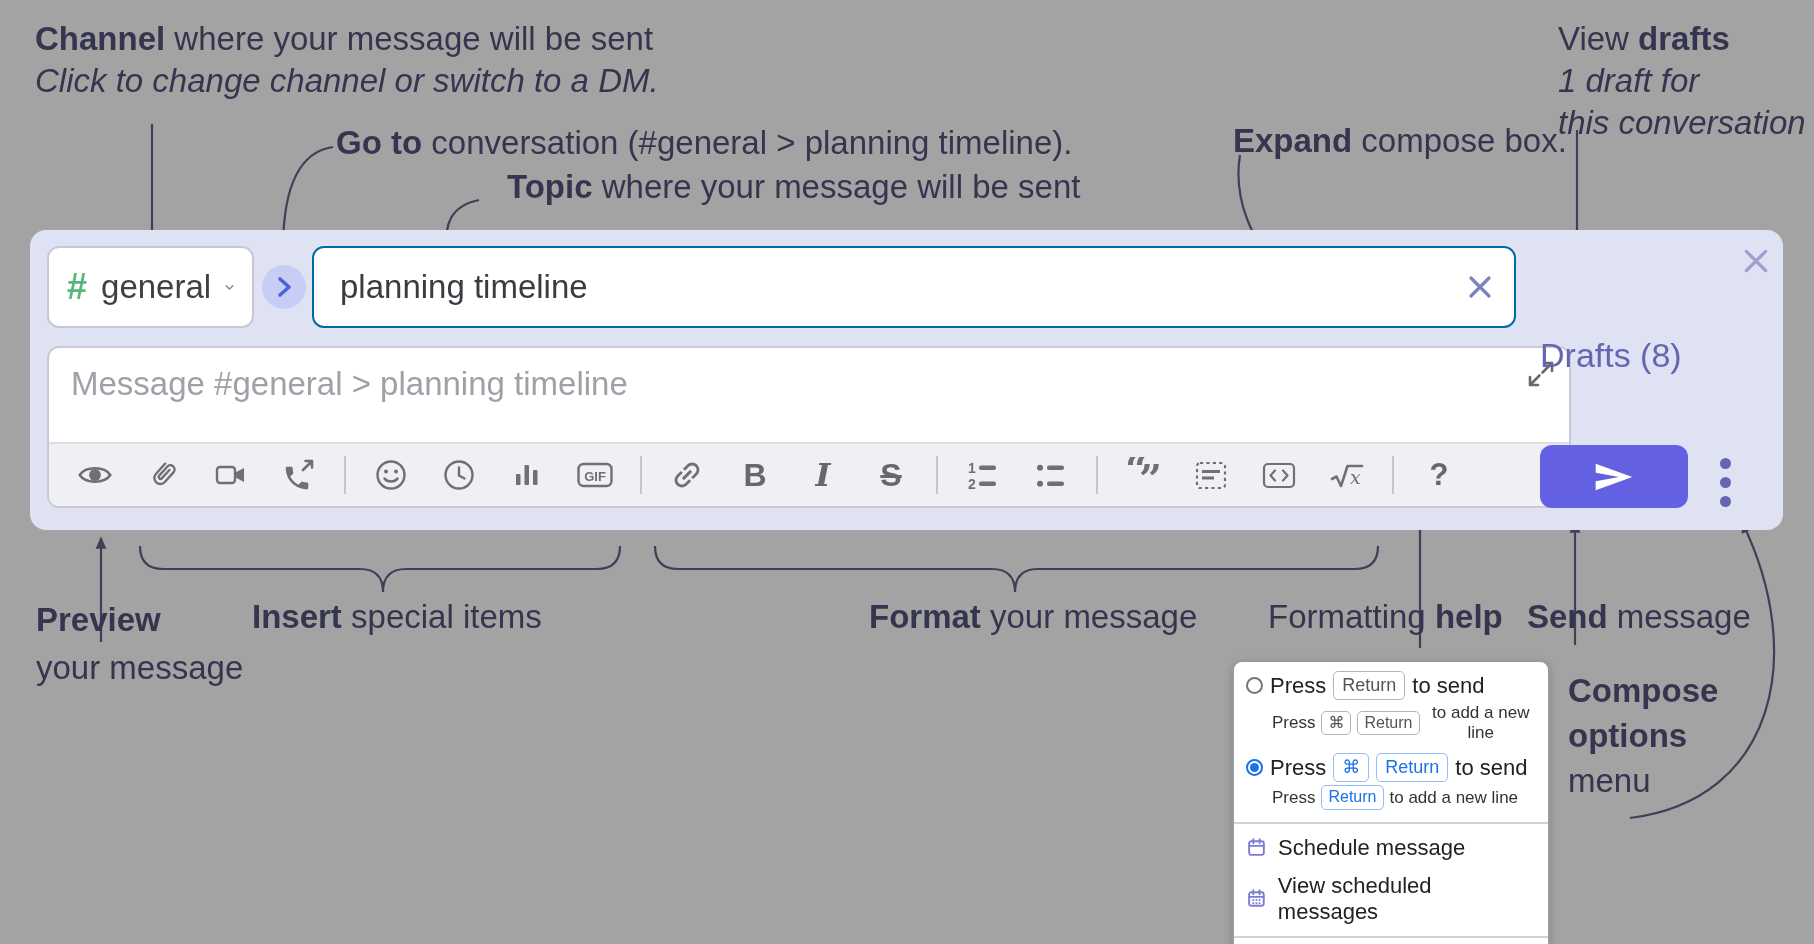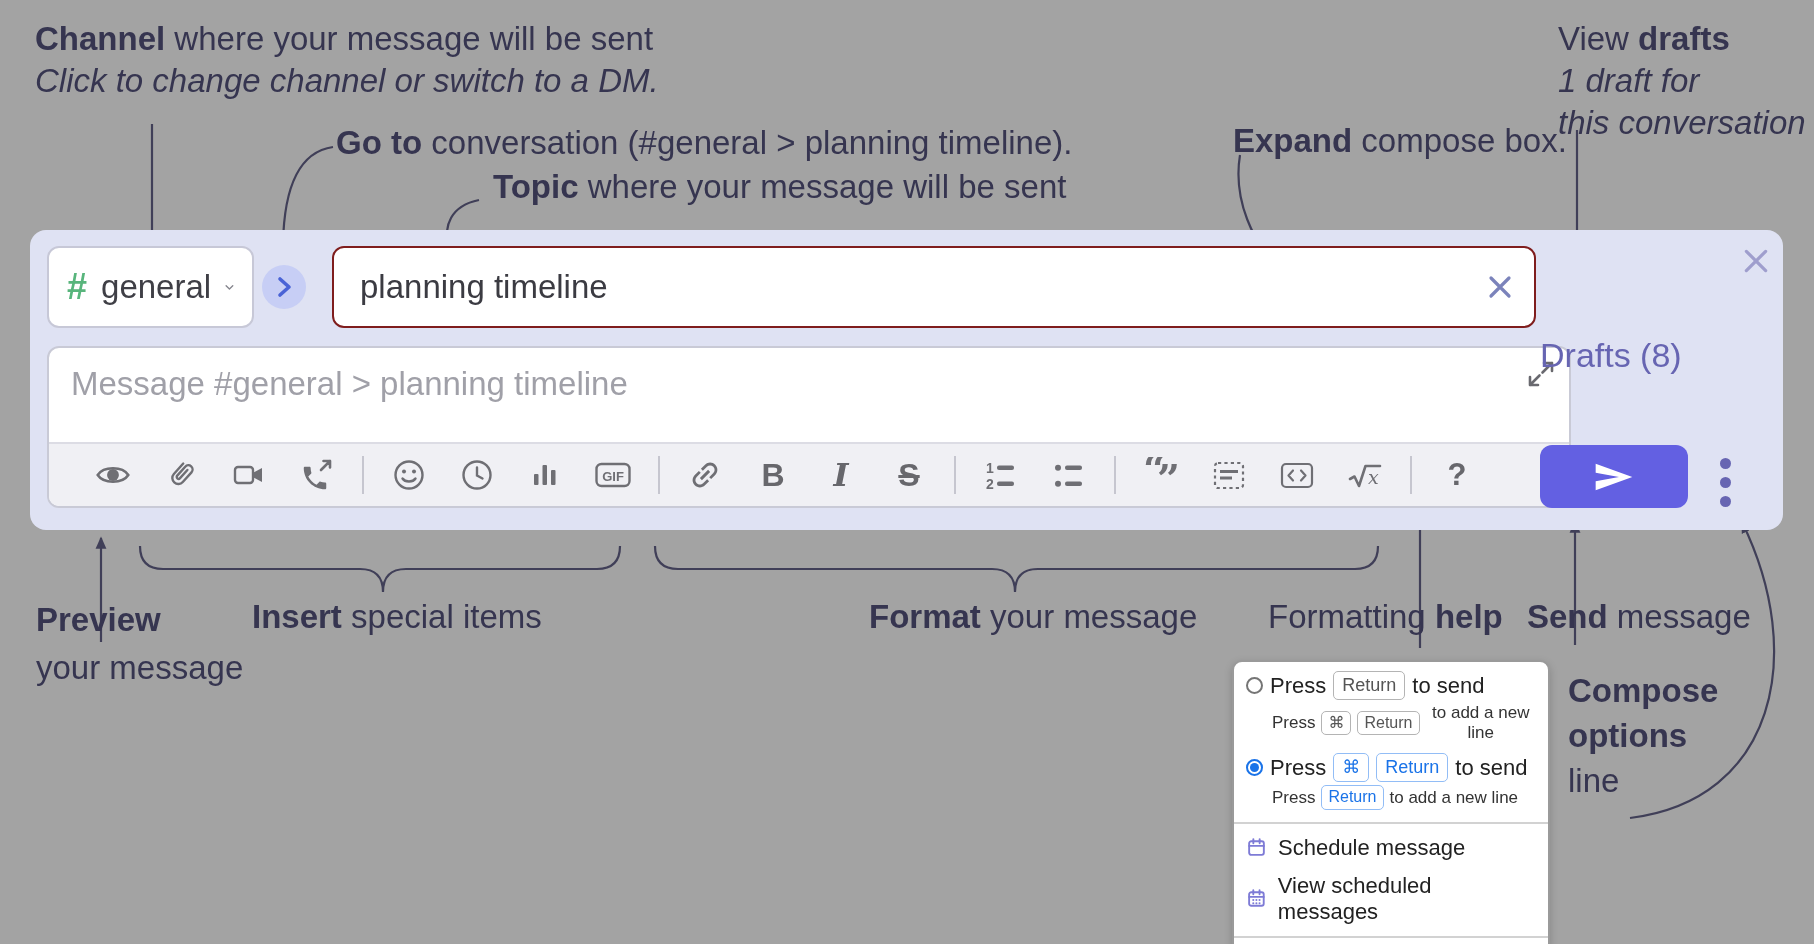--- a/index.html
+++ b/index.html
@@ -11,31 +11,31 @@
   .ann i{font-style:italic;}
   .conn{position:absolute;left:0;top:0;width:1814px;height:944px;pointer-events:none;}
   
   .panel{position:absolute;left:30px;top:230px;width:1753px;height:300px;background:#dfe2f3;border-radius:16px;}
   .chanbtn{position:absolute;left:17px;top:16px;width:207px;height:82px;background:#fff;border:2px solid #c7c8d7;
            border-radius:12px;display:flex;align-items:center;gap:14px;padding:0 18px;box-sizing:border-box;cursor:pointer;}
   .hash{color:#58b57c;font-size:36px;font-weight:700;line-height:1;}
   .chname{font-size:33px;color:#3f3f46;}
   .gotobtn{position:absolute;left:232px;top:35px;width:44px;height:44px;border-radius:50%;background:#c7cef5;
            display:flex;align-items:center;justify-content:center;cursor:pointer;}
-  .topicbox{position:absolute;left:282px;top:16px;width:1204px;height:82px;background:#fff;border:2px solid #7f1d1d;
-            border-radius:12px;box-sizing:border-box;display:flex;align-items:center;margin-left:20px;}
+  .topicbox{position:absolute;left:282px;top:16px;width:1204px;height:82px;background:#fff;border:2px solid #0369a1;
+            border-radius:12px;box-sizing:border-box;display:flex;align-items:center;}
   .topictext{font-size:33px;color:#3b3b42;padding-left:26px;flex:1;}
   .clearx{margin-right:20px;cursor:pointer;display:flex;}
   .panel-close{position:absolute;left:1706px;top:11px;width:40px;height:40px;display:flex;align-items:center;justify-content:center;cursor:pointer;}
   .msgbox{position:absolute;left:17px;top:116px;width:1524px;height:162px;background:#fff;border:2px solid #c9cad6;
           border-radius:12px;box-sizing:border-box;overflow:hidden;}
   .placeholder{position:absolute;left:22px;top:17px;font-size:33px;color:#a0a0a8;}
   .expand{position:absolute;right:12px;top:10px;cursor:pointer;display:flex;}
   .toolbar{position:absolute;left:0;right:0;bottom:0;height:62px;background:#f0f0f4;border-top:2px solid #dcdce4;
-           display:flex;align-items:center;padding:0 32px;gap:4px;}
+           display:flex;align-items:center;padding:0 14px;gap:4px;}
   .ti{width:64px;height:48px;display:flex;align-items:center;justify-content:center;cursor:pointer;flex:none;}
   .tdiv{width:2px;height:38px;background:#c6c6cf;margin:0 9px;flex:none;}
   .tB{font-weight:800;font-size:32px;color:#67676c;}
   .tI{font-family:"DejaVu Serif",serif;font-style:italic;font-weight:600;font-size:32px;color:#67676c;}
   .tS{font-weight:600;font-size:32px;color:#67676c;text-decoration:line-through;}
   .tQ{font-size:31px;font-weight:600;color:#67676c;}
   .drafts{position:absolute;left:1510px;top:106px;font-size:34px;color:#6765b2;cursor:pointer;}
   .sendbtn{position:absolute;left:1510px;top:215px;width:148px;height:63px;background:#6360e2;border:none;
            border-radius:12px;display:flex;align-items:center;justify-content:center;cursor:pointer;}
   .dots{position:absolute;left:1686px;top:224px;display:flex;flex-direction:column;gap:8px;cursor:pointer;padding:4px;}
@@ -85,21 +85,21 @@
     </g>
   </svg>
 
   <div class="ann" style="left:35px;top:18px;">
     <b>Channel</b><span> where your message will be sent</span><br>
     <i>Click to change channel or switch to a DM.</i>
   </div>
   <div class="ann" style="left:336px;top:122px;">
     <b>Go to</b><span> conversation (#general &gt; planning timeline).</span>
   </div>
-  <div class="ann" style="left:493px;top:166px;text-align:right;">
+  <div class="ann" style="left:507px;top:166px;text-align:right;">
     <b>Topic</b><span> where your message will be sent</span>
   </div>
   <div class="ann" style="left:1233px;top:120px;">
     <b>Expand</b><span> compose box.</span>
   </div>
   <div class="ann" style="left:1558px;top:18px;">
     <span>View </span><b>drafts</b><br>
     <i>1 draft for</i><br>
     <i>this conversation</i>
   </div>
@@ -294,21 +294,21 @@
   </div>
   <div class="ann blabels" style="left:1268px;top:596px;">
     <span>Formatting </span><b>help</b>
   </div>
   <div class="ann blabels" style="left:1527px;top:596px;">
     <b>Send</b><span> message</span>
   </div>
   <div class="ann blabels" style="left:1568px;top:668px;line-height:45px;">
     <b>Compose</b><br>
     <b>options</b><br>
-    <span>line</span>
+    <span>menu</span>
   </div>
 
   <div class="popup">
     <div class="sec1">
       <div class="prow">
         <span class="rad"></span>
         <span>Press</span>
         <span class="k">Return</span>
         <span>to send</span>
       </div>

